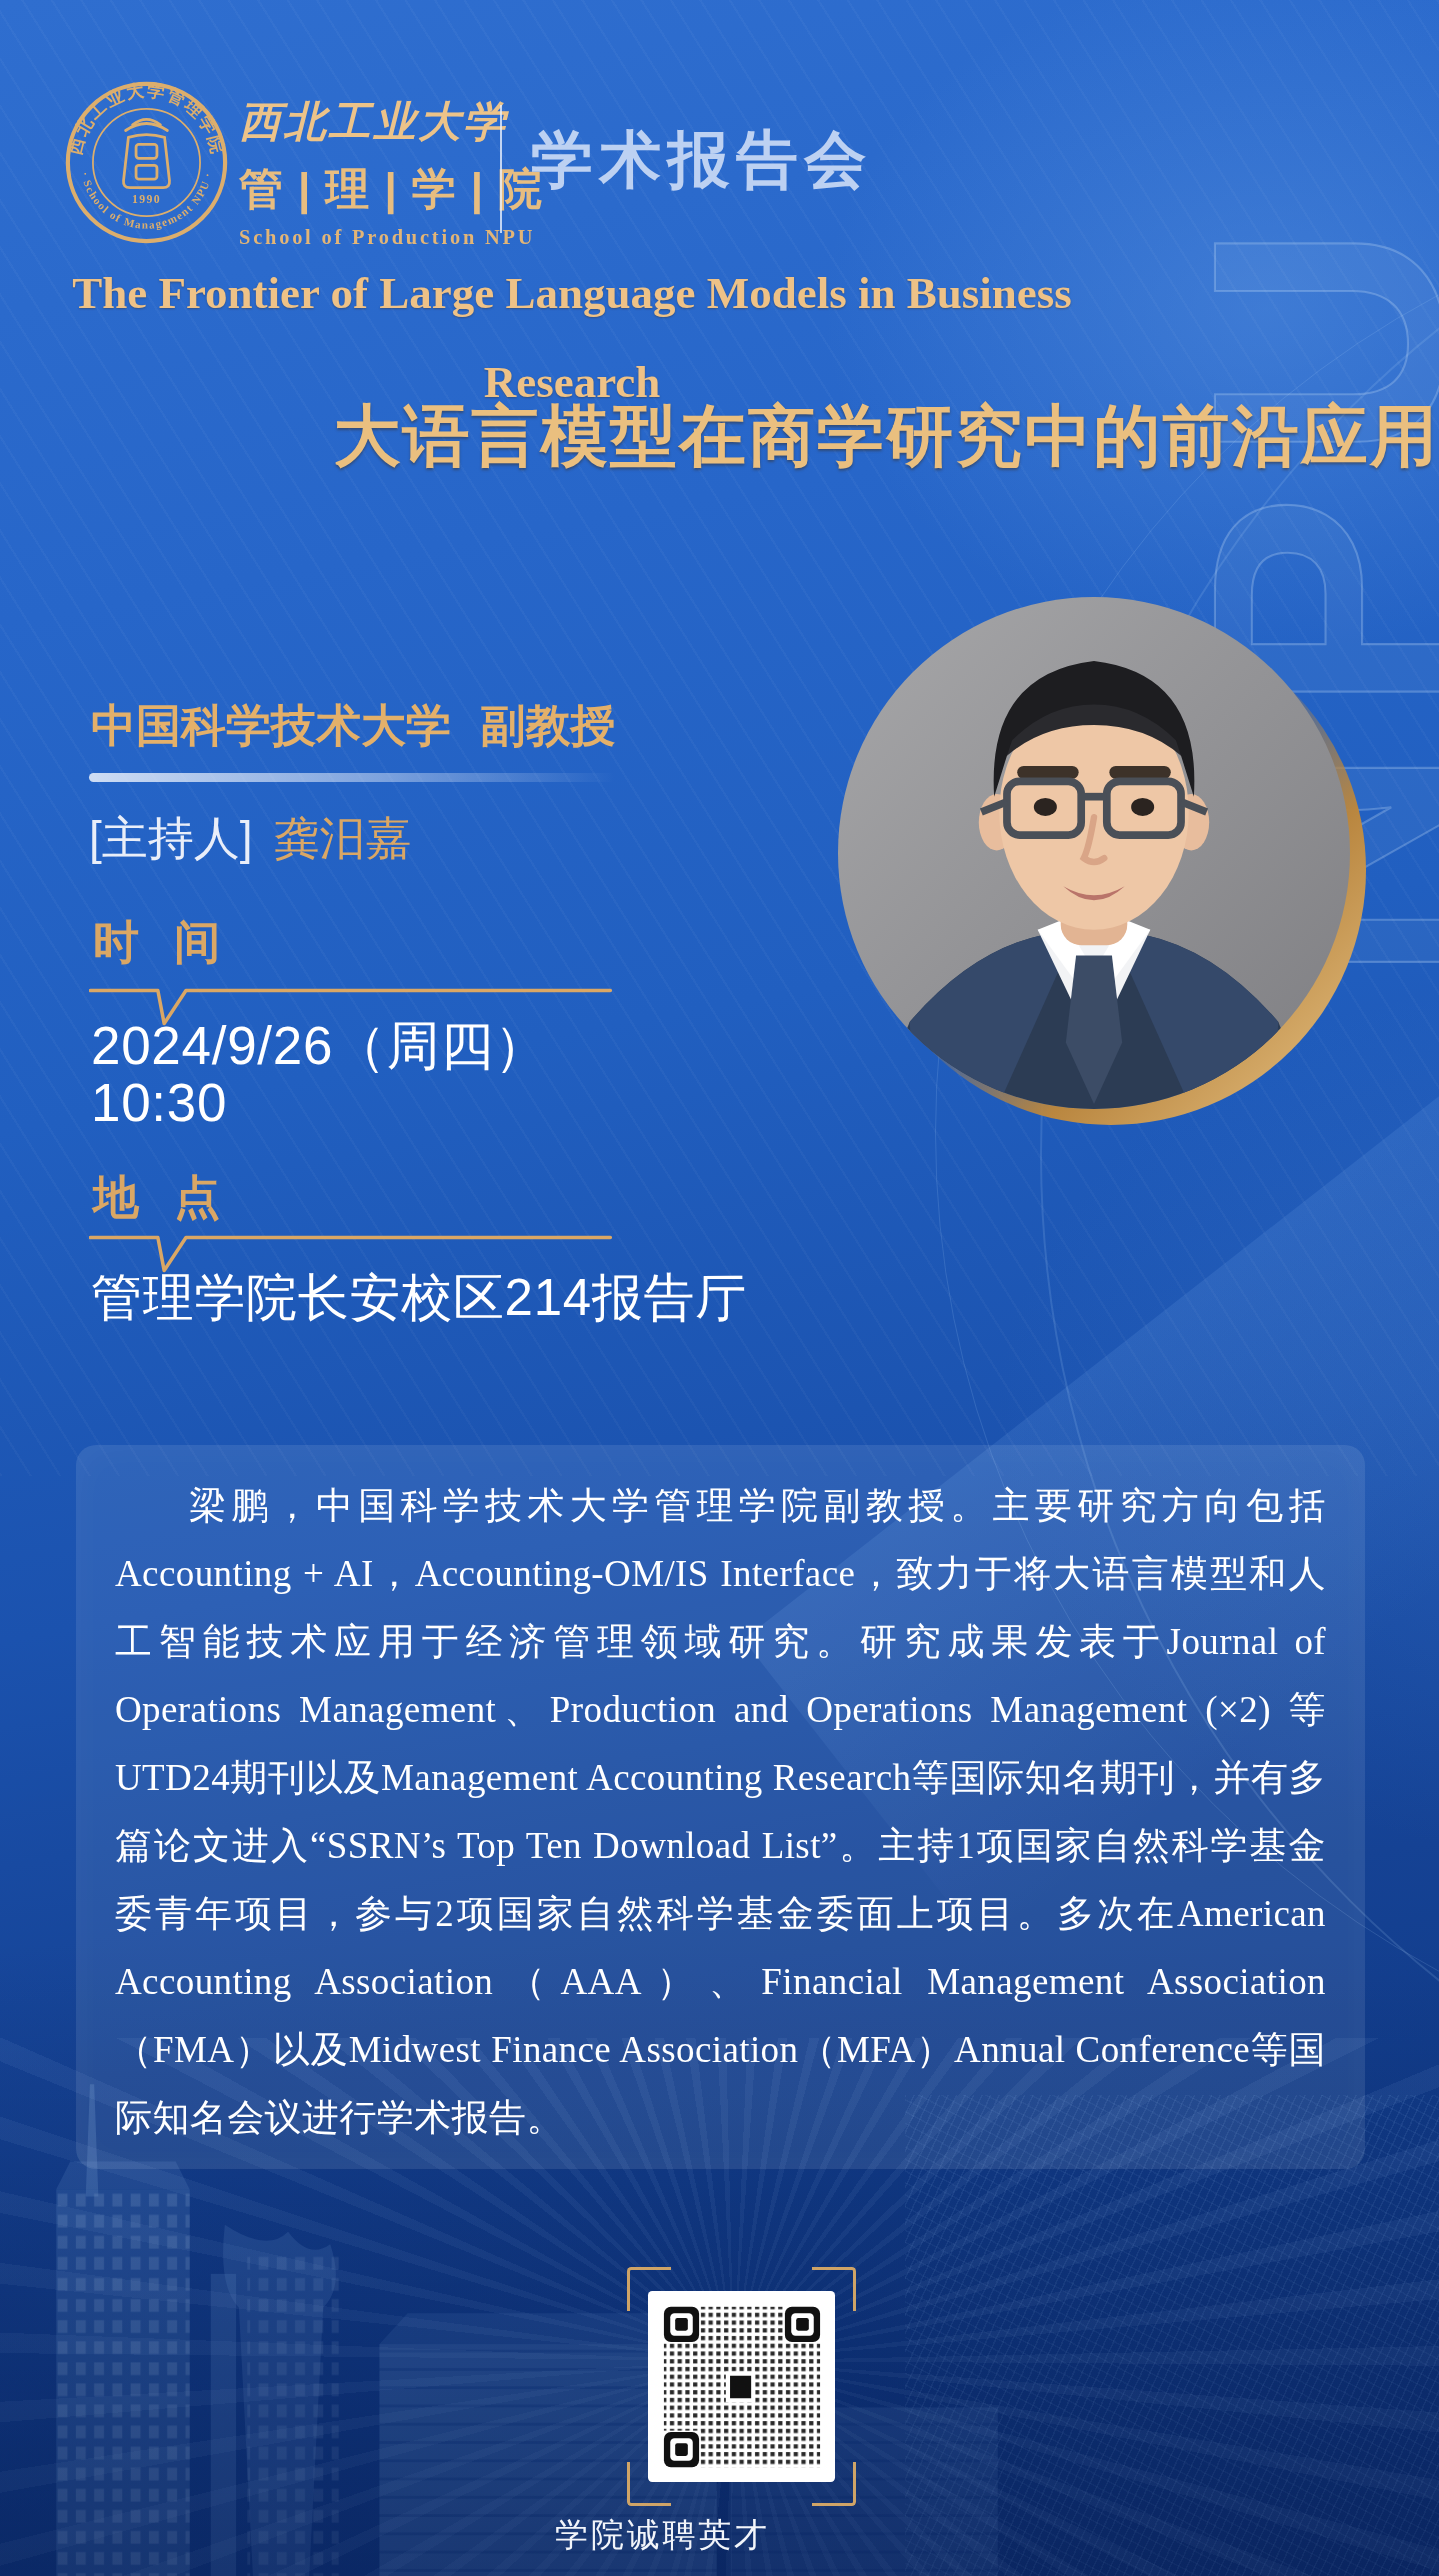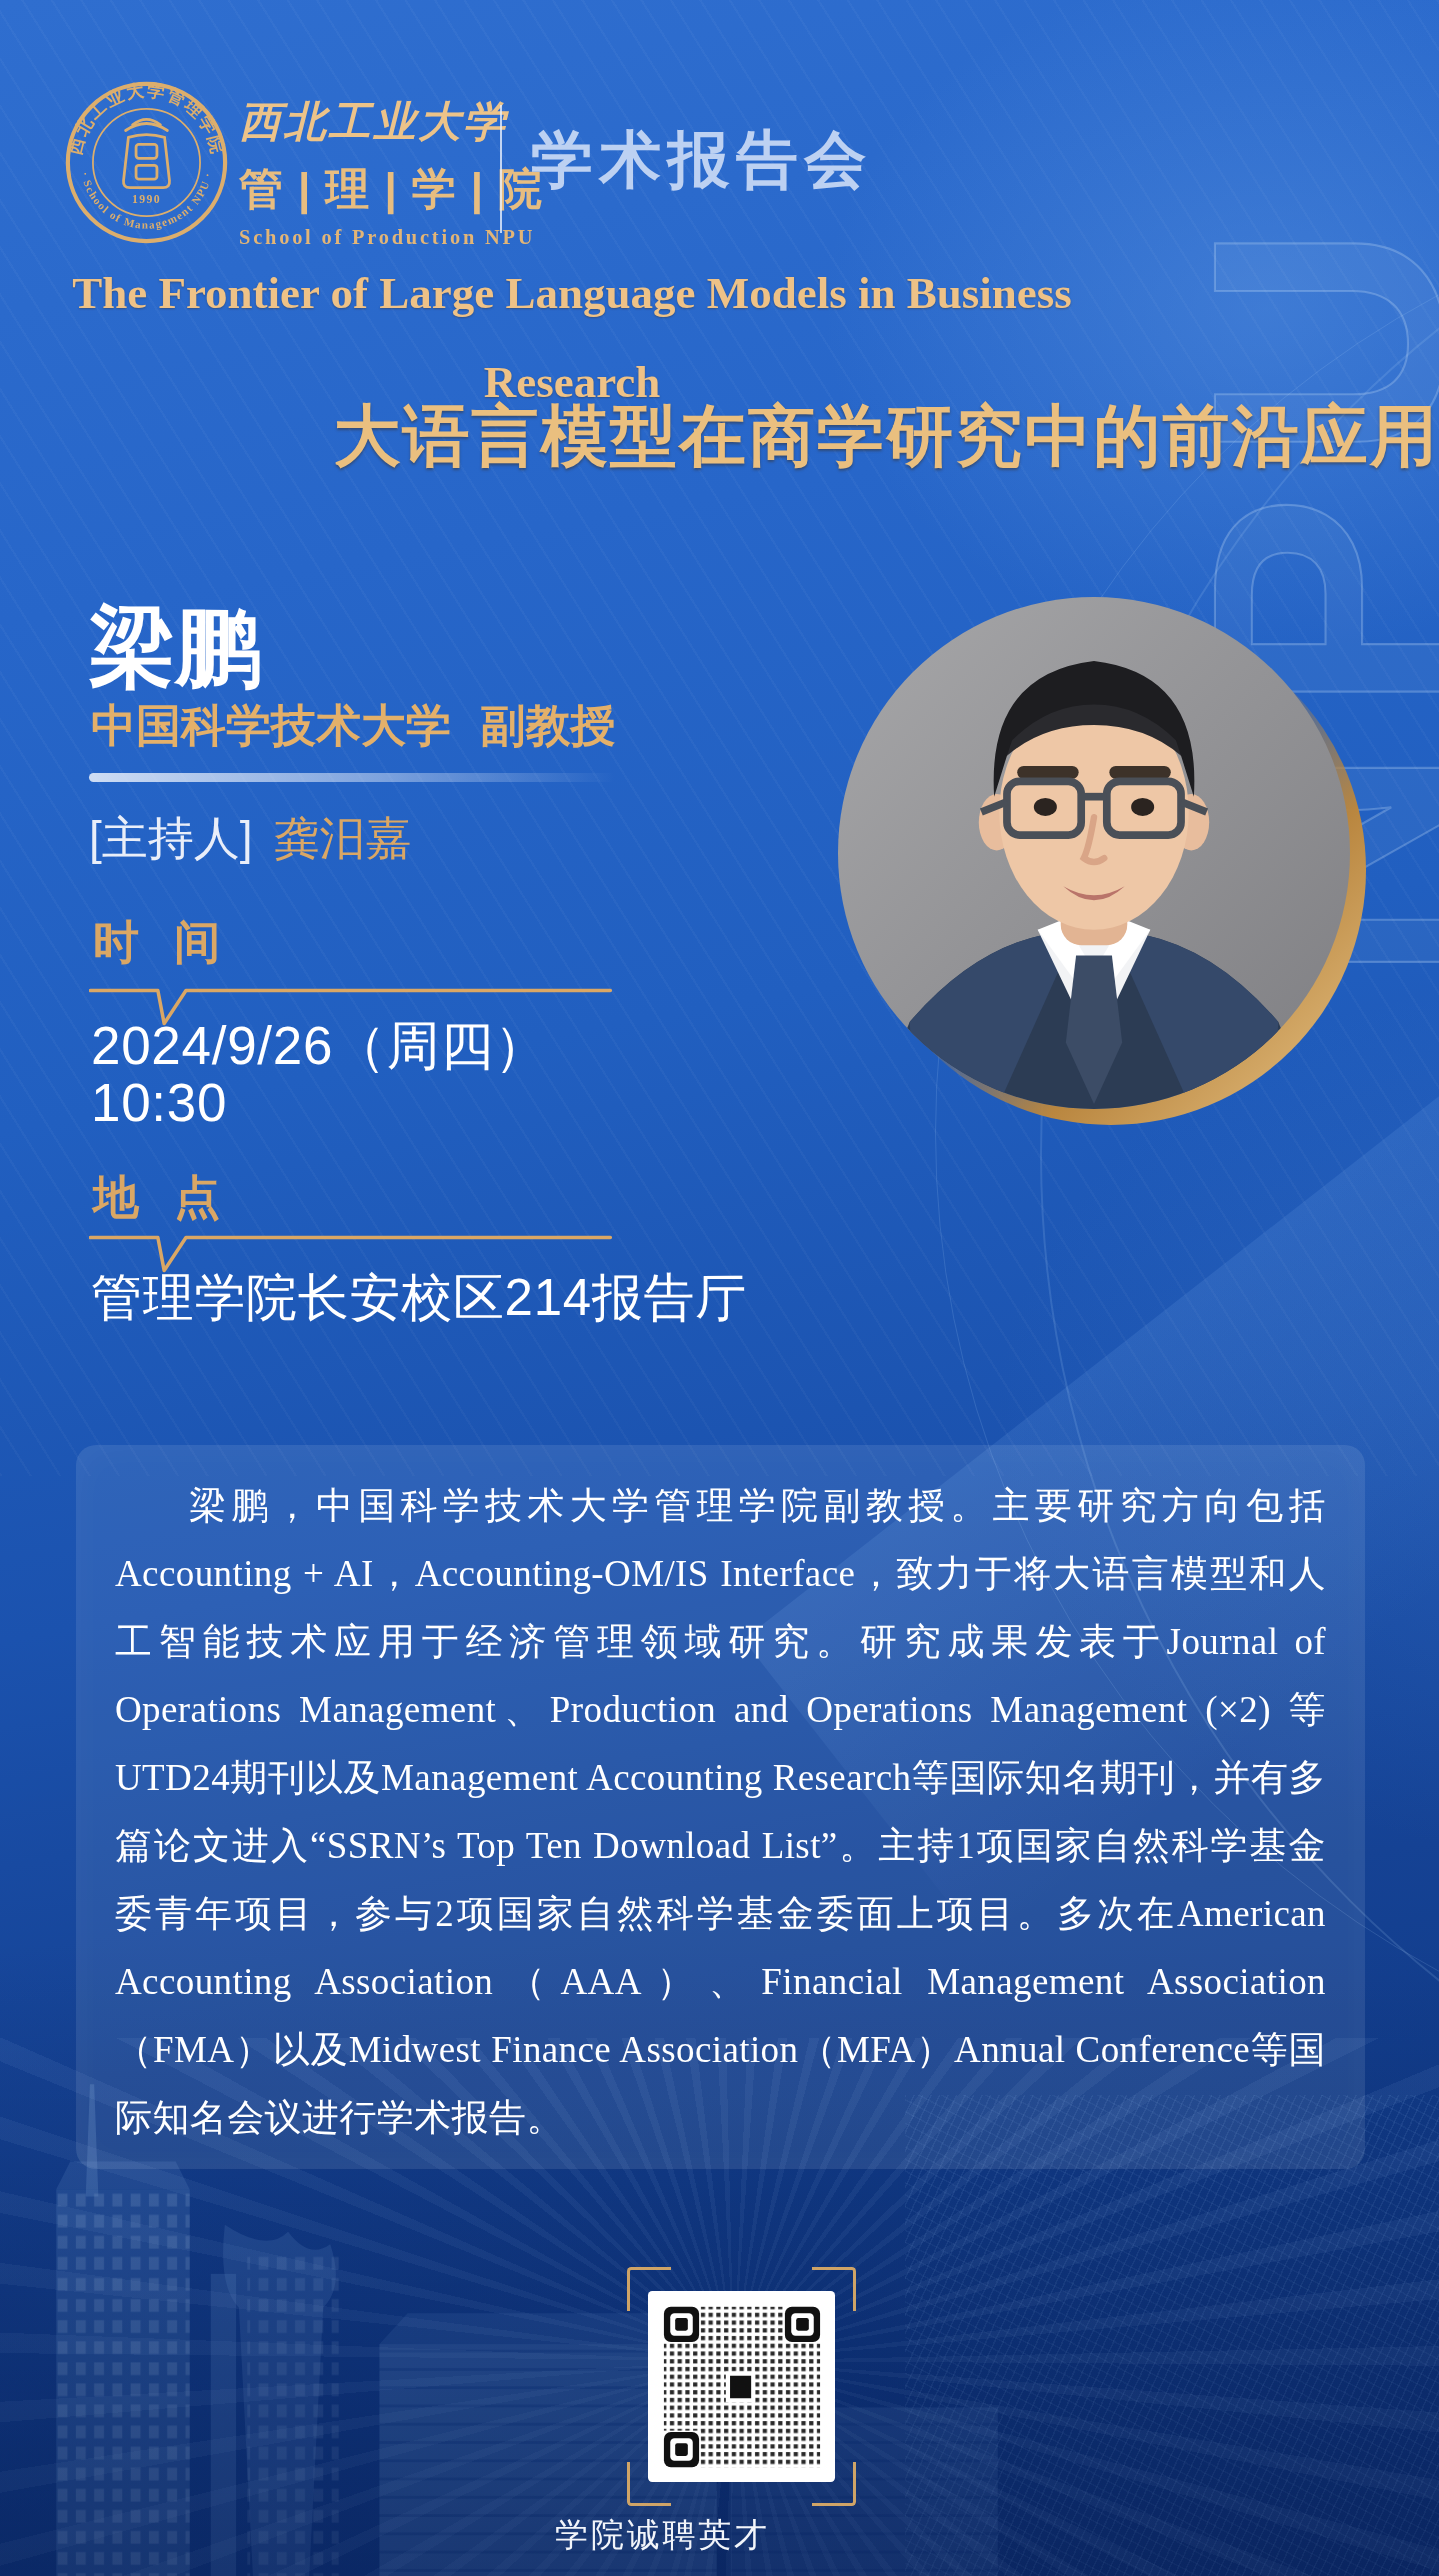--- a/index.html
+++ b/index.html
@@ -169,21 +169,20 @@
   </div>
   <div class="hdr-divider"></div>
   <div class="event-type">学术报告会</div>
 
   <div class="title-en">
     <div class="l1">The Frontier of Large Language Models in Business</div>
     <div class="l2">Research</div>
   </div>
   <div class="title-zh">大语言模型在商学研究中的前沿应用</div>
 
-  <div class="speaker-name">梁鹏</div>
   <div class="affiliation">
     <span>中国科学技术大学</span><span class="role">副教授</span>
   </div>
   <div class="grad-line"></div>
   <div class="host">
     <span class="bracket">[主持人]</span><span class="hname">龚汨嘉</span>
   </div>
 
   <div class="sec-label lbl-time">时 间</div>
   <svg class="notch-line nl-time" width="534" height="45" viewBox="0 0 760 64">

